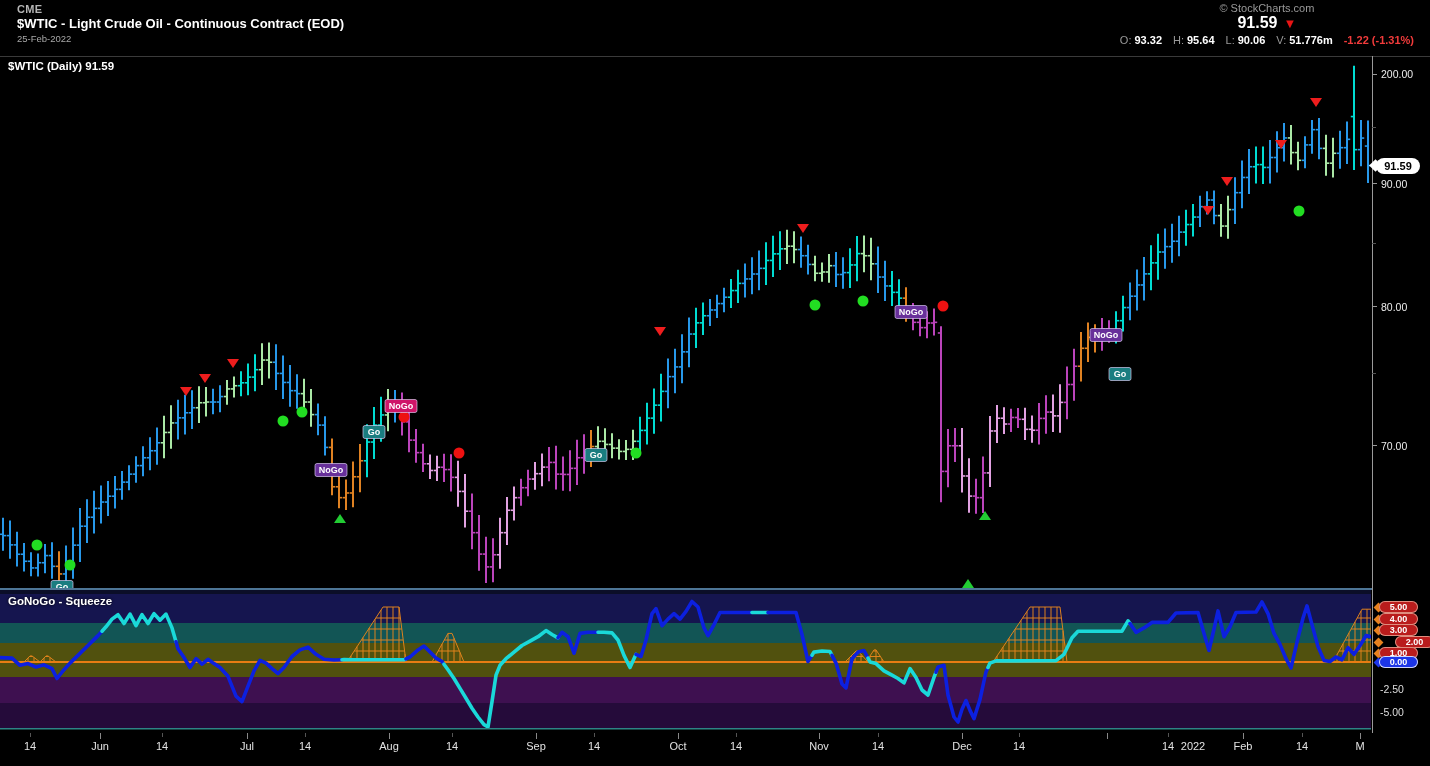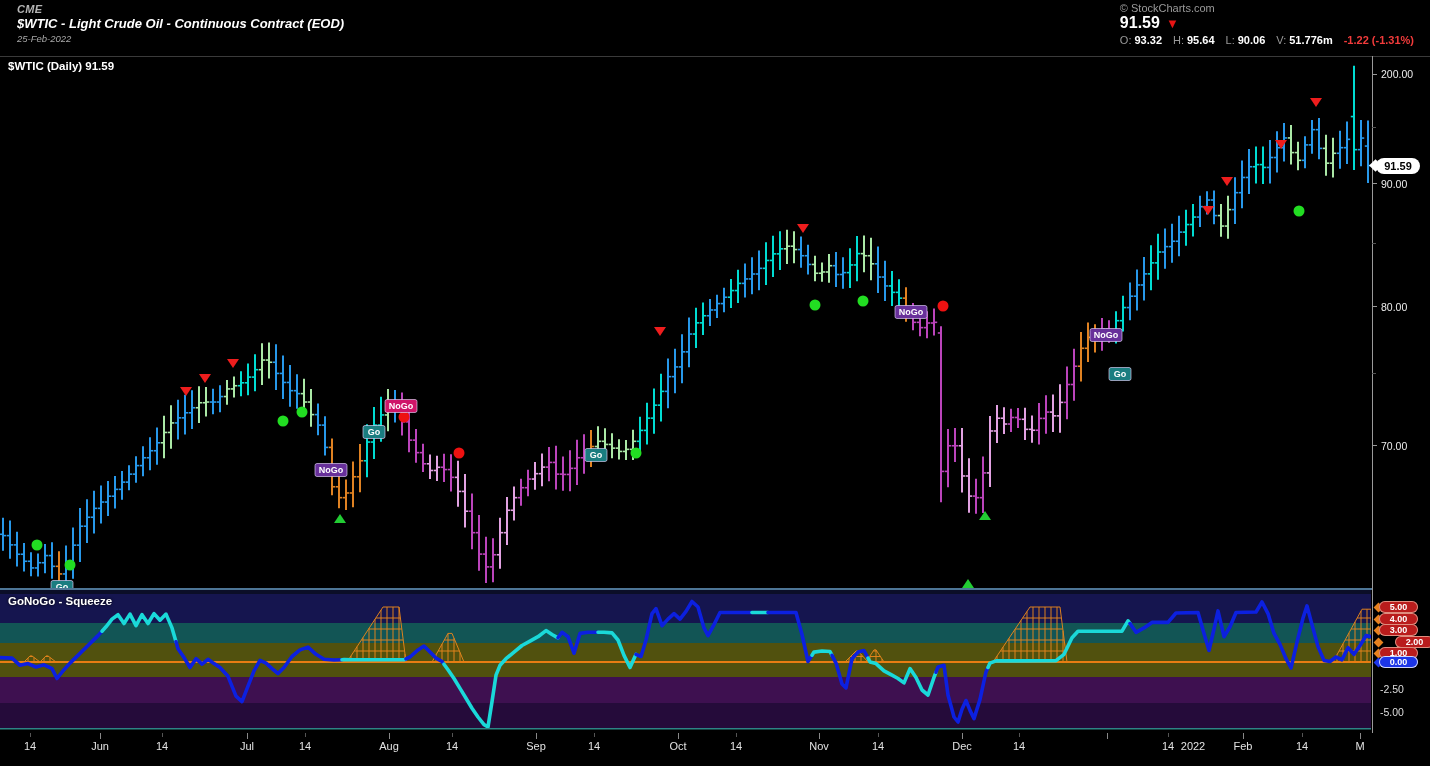--- a/index.html
+++ b/index.html
@@ -1,23 +1,23 @@
 <!DOCTYPE html>
 <html><head>
 <meta charset="utf-8">
 <style>
   html,body{margin:0;padding:0;background:#000;}
   body{width:1430px;height:766px;overflow:hidden;font-family:"Liberation Sans",sans-serif;-webkit-font-smoothing:antialiased;}
   .screen{position:absolute;left:0;top:0;width:1430px;height:766px;background:#000;color:#fff;}
   
-  .header-left{position:absolute;left:17px;top:3px;font-style:italic;}
+  .header-left{position:absolute;left:17px;top:3px;}
   .exchange{color:#b5b5b5;font-size:11px;font-weight:700;letter-spacing:.3px;}
   .title{color:#fff;font-size:13px;font-weight:700;margin-top:1px;white-space:nowrap;}
   .date{color:#a8a8a8;font-size:9.5px;margin-top:2px;}
-  .header-right{position:absolute;right:16px;top:2px;text-align:left;margin-left:16px;}
+  .header-right{position:absolute;right:16px;top:2px;text-align:center;margin-left:16px;}
   .copyright{color:#9a9a9a;font-size:11px;}
   .price-row{font-size:16px;font-weight:700;line-height:18px;color:#fff;}
   .dir-triangle{color:#e81414;margin-left:6px;font-size:13px;}
   .ohlc-row{font-size:11px;color:#9a9a9a;margin-top:1px;white-space:nowrap;}
   .ohlc-row .val{color:#fff;font-weight:700;margin-left:3px;margin-right:11px;}
   .change{color:#f23b3b;font-weight:700;}
   .hline{position:absolute;left:0;top:56px;width:1430px;height:1px;background:#3a3a3a;}
   
   .chart-label{position:absolute;left:8px;top:60px;font-size:11.5px;font-weight:700;z-index:6;}
   .squeeze-label{position:absolute;left:8px;top:595px;font-size:11.5px;font-weight:700;z-index:6;text-shadow:0 0 3px #000;}

